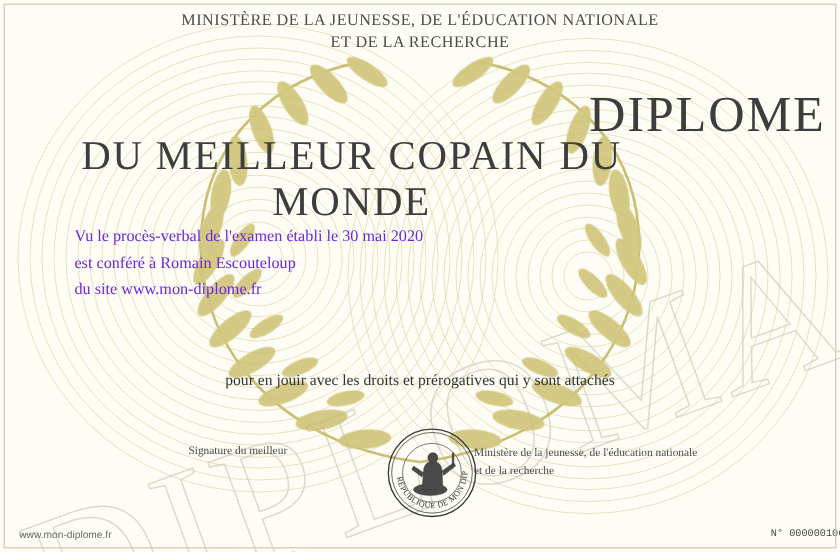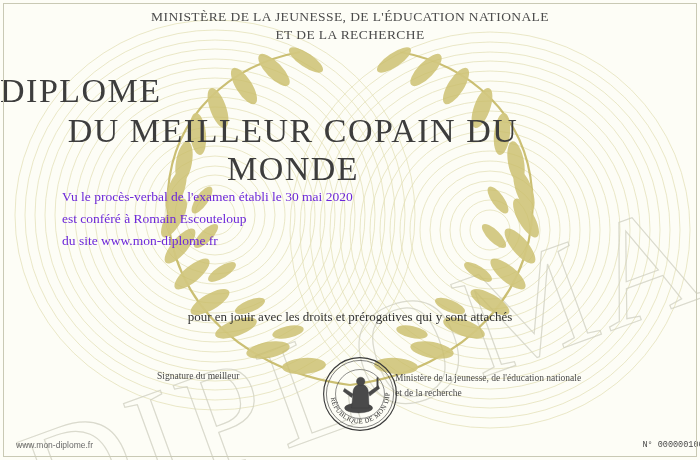--- a/index.html
+++ b/index.html
@@ -101,22 +101,22 @@
   }
   .ministry .line2 {
     display: block;
   }
 
   .title1 {
     position: absolute;
     top: 72px;
     left: 0;
     width: 688px;
-    text-align: left;
-    font-size: 34px;
+    text-align: right;
+    font-size: 42px;
     color: #3d3d3d;
     letter-spacing: 1.5px;
   }
   .title2 {
     position: absolute;
     top: 112px;
     left: 0;
     width: 586px;
     text-align: center;
     font-size: 34px;

